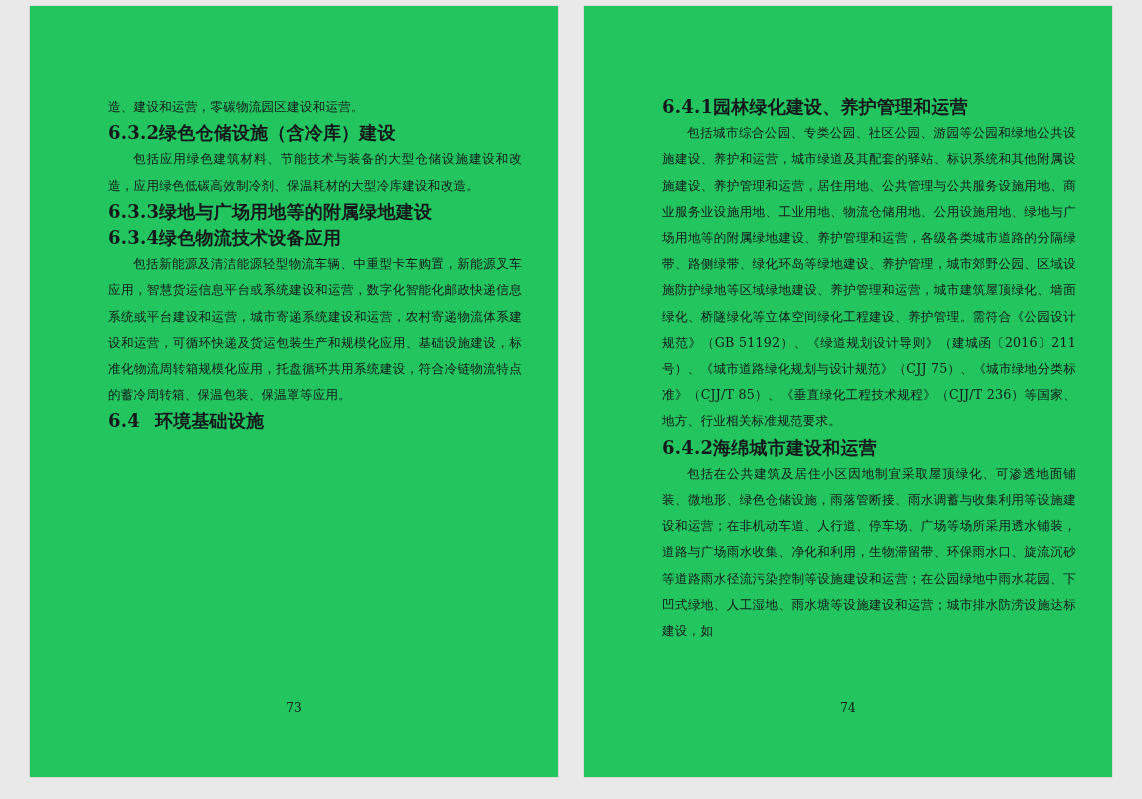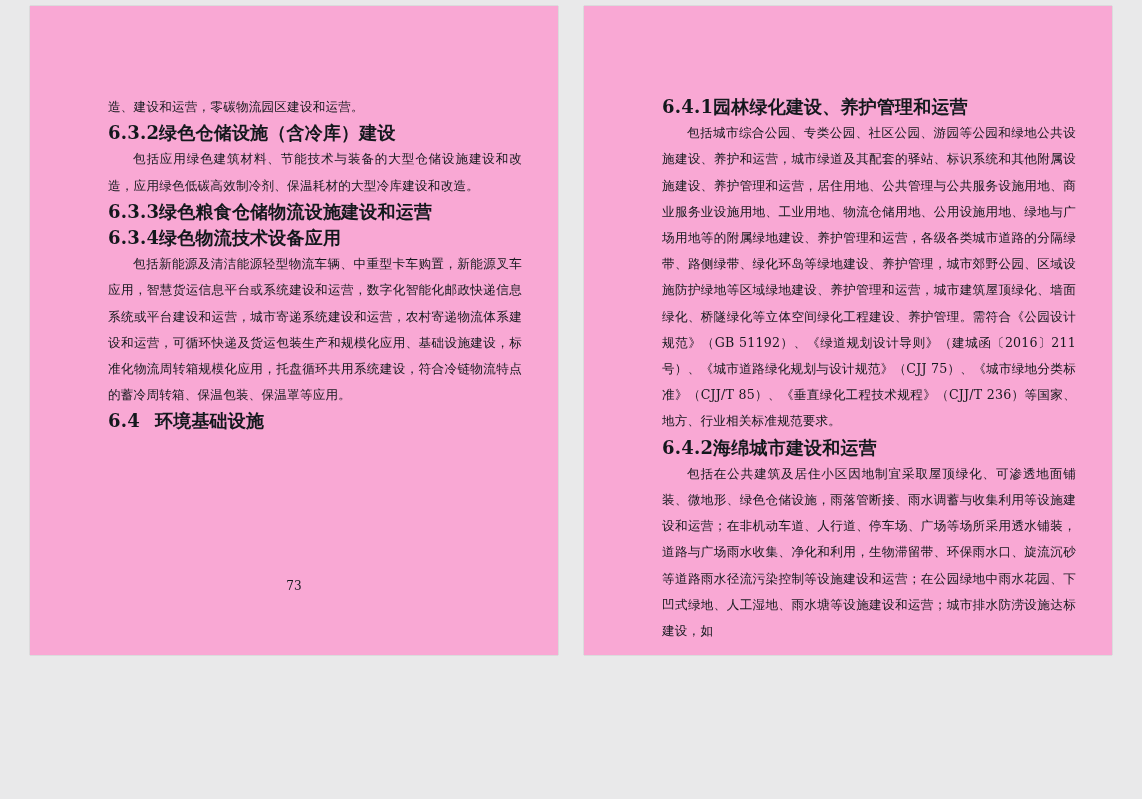--- a/index.html
+++ b/index.html
@@ -18,22 +18,22 @@
     background: #e9e9ea;
     display: flex;
     justify-content: center;
     gap: 26px;
     box-sizing: border-box;
     padding-top: 6px;
   }
   .page {
     position: relative;
     width: 528px;
-    height: 649px;
-    background: #f9a8d4;
+    height: 771px;
+    background: #22c55e;
     box-shadow: 0 0 1px rgba(0,0,0,0.35);
     box-sizing: border-box;
     overflow: hidden;
   }
   .page-body {
     position: absolute;
     left: 78px;
     top: 88px;
     width: 414px;
   }
@@ -82,30 +82,31 @@
 </head>
 <body>
 
 <div class="viewer">
 
   <div class="page">
     <div class="page-body">
       <p class="para">造、建设和运营，零碳物流园区建设和运营。</p>
       <p class="heading lvl2"><span class="num">6.3.2</span><span class="txt">绿色仓储设施（含冷库）建设</span></p>
       <p class="para indent">包括应用绿色建筑材料、节能技术与装备的大型仓储设施建设和改造，应用绿色低碳高效制冷剂、保温耗材的大型冷库建设和改造。</p>
-      <p class="heading lvl2"><span class="num">6.3.3</span><span class="txt">绿色粮食仓储物流设施建设和运营</span></p>
+      <p class="heading lvl2"><span class="num">6.3.3</span><span class="txt">绿地与广场用地等的附属绿地建设</span></p>
       <p class="heading lvl2"><span class="num">6.3.4</span><span class="txt">绿色物流技术设备应用</span></p>
       <p class="para indent">包括新能源及清洁能源轻型物流车辆、中重型卡车购置，新能源叉车应用，智慧货运信息平台或系统建设和运营，数字化智能化邮政快递信息系统或平台建设和运营，城市寄递系统建设和运营，农村寄递物流体系建设和运营，可循环快递及货运包装生产和规模化应用、基础设施建设，标准化物流周转箱规模化应用，托盘循环共用系统建设，符合冷链物流特点的蓄冷周转箱、保温包装、保温罩等应用。</p>
       <p class="heading lvl1"><span class="num">6.4</span><span class="txt">环境基础设施</span></p>
     </div>
     <div class="page-number">73</div>
   </div>
 
   <div class="page">
     <div class="page-body">
       <p class="heading lvl2"><span class="num">6.4.1</span><span class="txt">园林绿化建设、养护管理和运营</span></p>
       <p class="para indent">包括城市综合公园、专类公园、社区公园、游园等公园和绿地公共设施建设、养护和运营，城市绿道及其配套的驿站、标识系统和其他附属设施建设、养护管理和运营，居住用地、公共管理与公共服务设施用地、商业服务业设施用地、工业用地、物流仓储用地、公用设施用地、绿地与广场用地等的附属绿地建设、养护管理和运营，各级各类城市道路的分隔绿带、路侧绿带、绿化环岛等绿地建设、养护管理，城市郊野公园、区域设施防护绿地等区域绿地建设、养护管理和运营，城市建筑屋顶绿化、墙面绿化、桥隧绿化等立体空间绿化工程建设、养护管理。需符合《公园设计规范》（GB 51192）、《绿道规划设计导则》（建城函〔2016〕211 号）、《城市道路绿化规划与设计规范》（CJJ 75）、《城市绿地分类标准》（CJJ/T 85）、《垂直绿化工程技术规程》（CJJ/T 236）等国家、地方、行业相关标准规范要求。</p>
       <p class="heading lvl2"><span class="num">6.4.2</span><span class="txt">海绵城市建设和运营</span></p>
       <p class="para indent">包括在公共建筑及居住小区因地制宜采取屋顶绿化、可渗透地面铺装、微地形、绿色仓储设施，雨落管断接、雨水调蓄与收集利用等设施建设和运营；在非机动车道、人行道、停车场、广场等场所采用透水铺装，道路与广场雨水收集、净化和利用，生物滞留带、环保雨水口、旋流沉砂等道路雨水径流污染控制等设施建设和运营；在公园绿地中雨水花园、下凹式绿地、人工湿地、雨水塘等设施建设和运营；城市排水防涝设施达标建设，如</p>
     </div>
+    <div class="page-number">74</div>
   </div>
 
 </div>
 
 </body></html>

